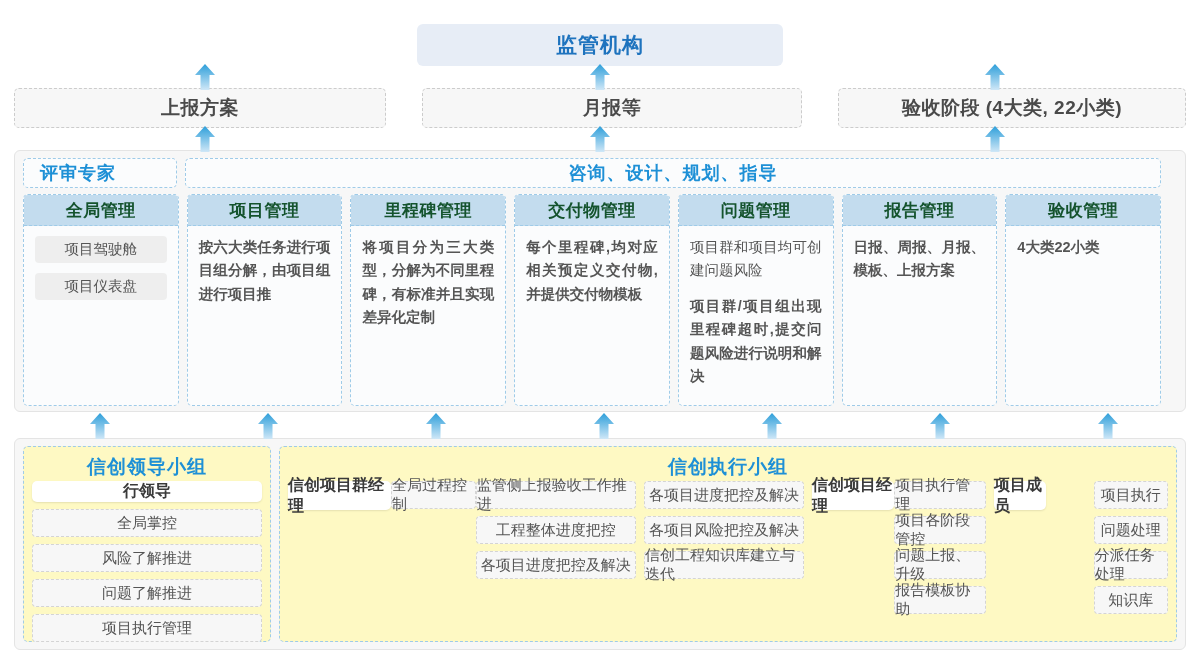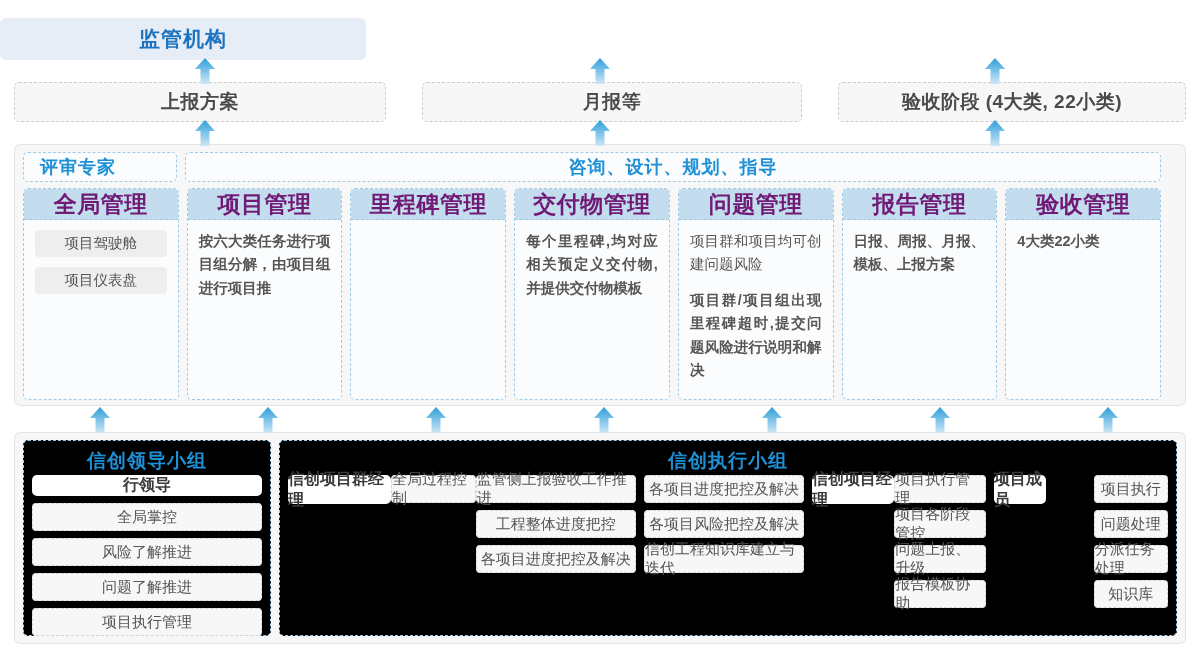--- a/index.html
+++ b/index.html
@@ -29,21 +29,22 @@
   .arrow {
     width: 22px;
     height: 26px;
     position: relative;
   }
   .arrow svg { display:block; width:22px; height:26px; }
 
   
   .regulator-row {
     display: flex;
-    padding-top: 18px;
+    justify-content: center;
+    padding-top: 24px;
   }
   .regulator {
     width: 366px;
     height: 42px;
     background: #e7edf6;
     border-radius: 6px;
     display: flex;
     align-items: center;
     justify-content: center;
     color: #1e73be;
@@ -130,23 +131,23 @@
     display: flex;
     flex-direction: column;
     overflow: hidden;
   }
   .col-head {
     background: #c3dcee;
     height: 30px;
     display: flex;
     align-items: center;
     justify-content: center;
-    font-size: 23px;
+    font-size: 17px;
     font-weight: bold;
-    color: #701a75;
+    color: #14532d;
     letter-spacing: .5px;
     border-bottom: 1px dashed #9fcbe8;
   }
   .col-body {
     flex: 1 1 auto;
     padding: 10px 11px 8px 11px;
     font-size: 14.5px;
     line-height: 1.62;
     color: #555;
     text-align: justify;
@@ -181,21 +182,21 @@
     border-radius: 6px;
     padding: 7px 8px;
     box-sizing: border-box;
     height: 212px;
     display: flex;
     gap: 8px;
   }
   .group-box {
     border: 1px dashed #9fcbe8;
     border-radius: 5px;
-    background: #000000;
+    background: #fef9c3;
     box-sizing: border-box;
     padding: 6px 8px 9px 8px;
     display: flex;
     flex-direction: column;
   }
   .group-box.leader { flex: 0 0 248px; }
   .group-box.exec   { flex: 1 1 auto; }
   .group-title {
     text-align: center;
     color: #1e90d6;
@@ -350,20 +351,23 @@
         </div>
       </div>
       <div class="col">
         <div class="col-head">项目管理</div>
         <div class="col-body">
           <p>按六大类任务进行项目组分解，由项目组进行项目推</p>
         </div>
       </div>
       <div class="col">
         <div class="col-head">里程碑管理</div>
+        <div class="col-body">
+          <p>将项目分为三大类型，分解为不同里程碑，有标准并且实现差异化定制</p>
+        </div>
       </div>
       <div class="col">
         <div class="col-head">交付物管理</div>
         <div class="col-body">
           <p>每个里程碑,均对应相关预定义交付物,并提供交付物模板</p>
         </div>
       </div>
       <div class="col">
         <div class="col-head">问题管理</div>
         <div class="col-body">

